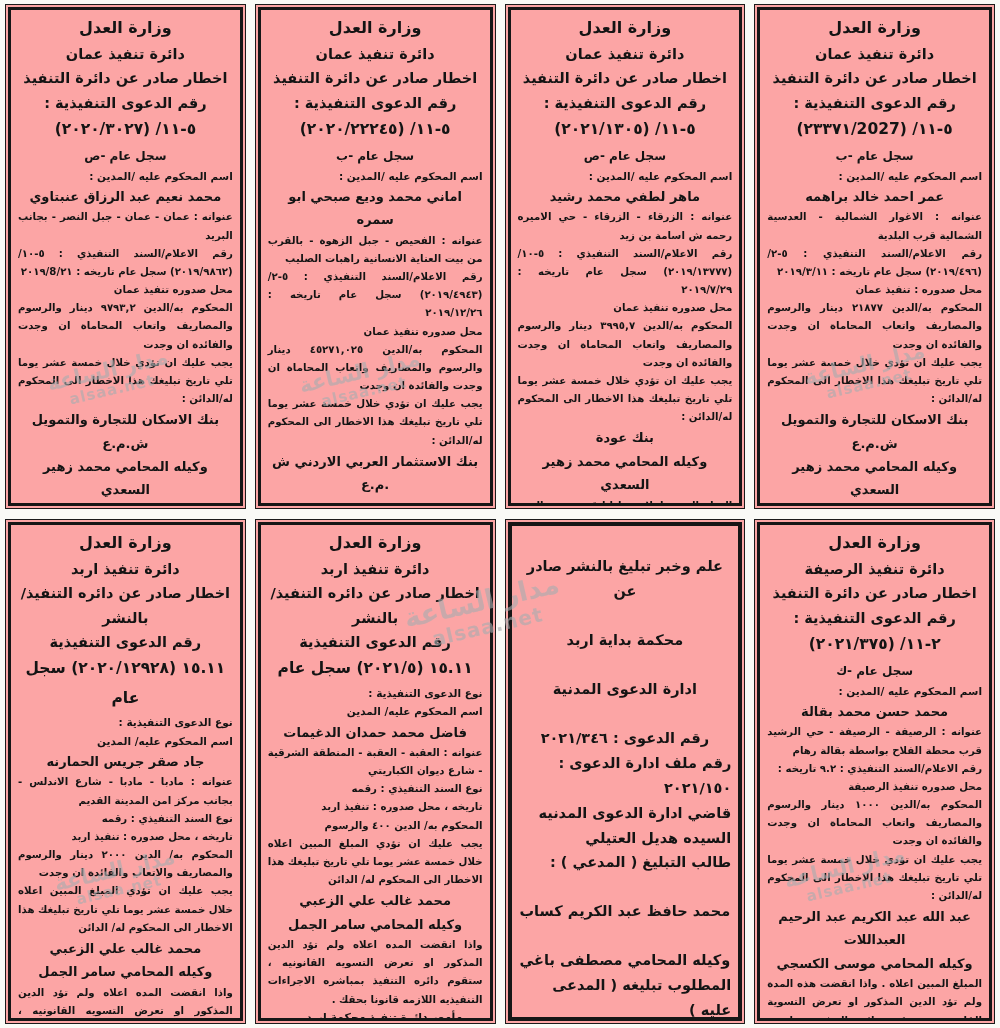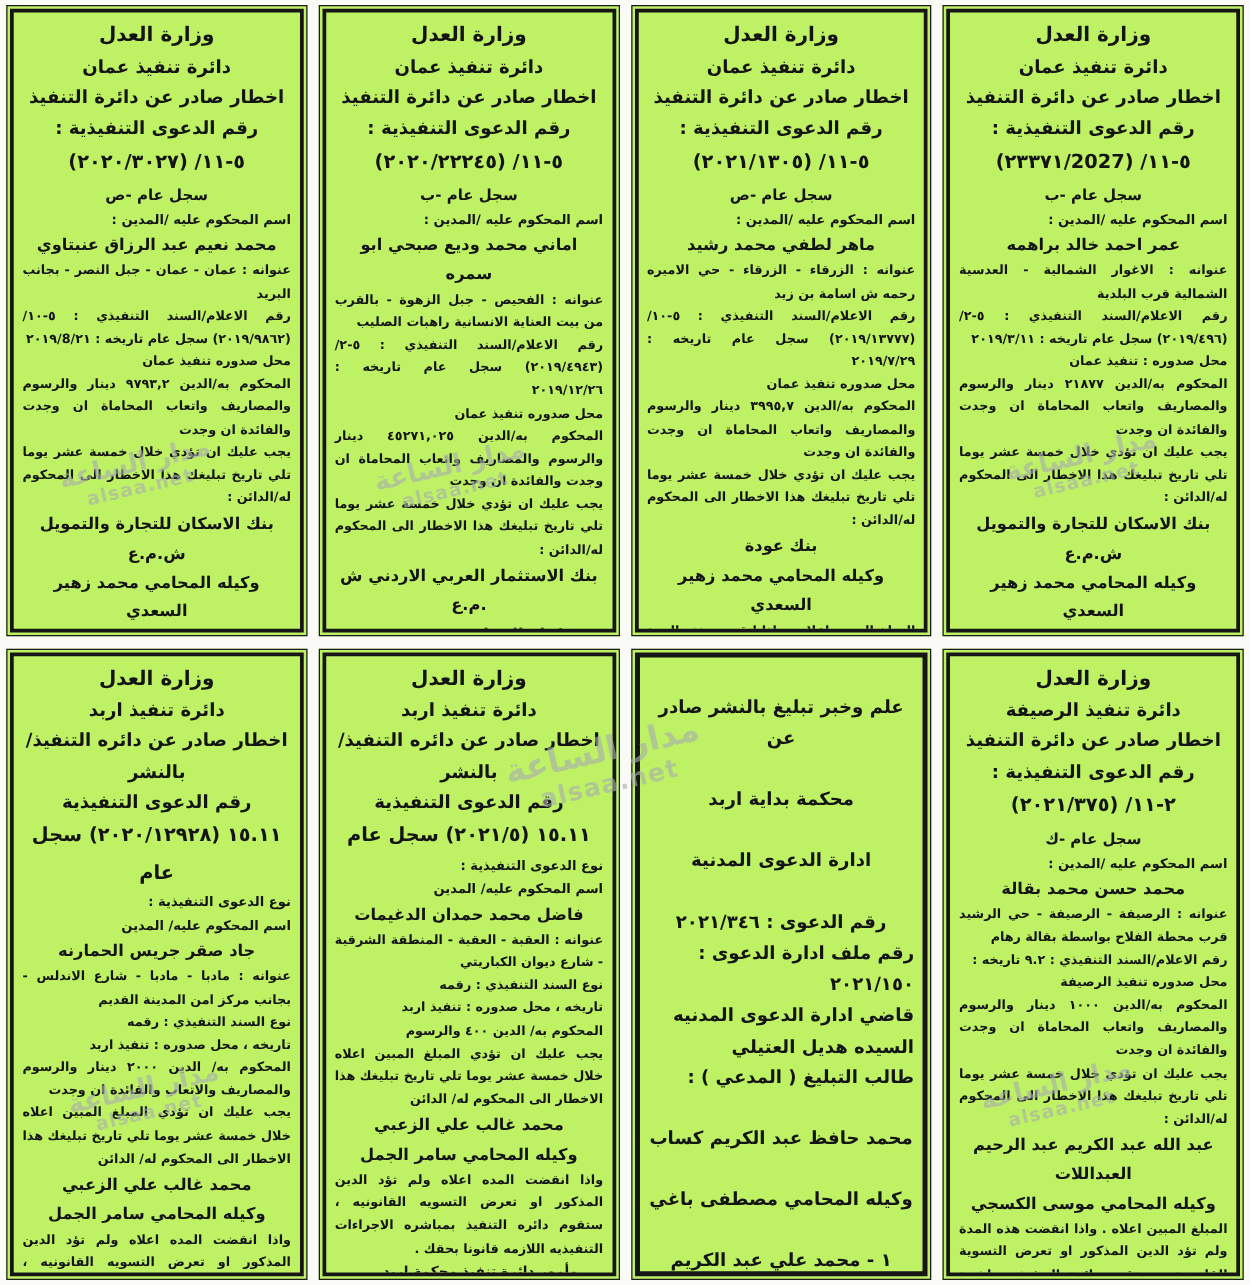--- a/index.html
+++ b/index.html
@@ -17,21 +17,21 @@
   .grid{
     display:grid;
     grid-template-columns:repeat(4,1fr);
     grid-template-rows:505px 505px;
     column-gap:9px;row-gap:10px;
     height:1020px;
   }
   .notice{
     border:1px solid #1b1b1b;
     padding:2px;
-    background:#bef264;
+    background:#fca5a5;
     box-sizing:border-box;
     overflow:hidden;
   }
   .notice-inner{
     border:3px solid #161616;
     box-sizing:border-box;
     height:100%;
     padding:4px 7px 6px 7px;
     overflow:hidden;
     display:flex;
@@ -184,20 +184,21 @@
     <div class="notice-inner">
           <p class="ln ln-b6c">علم وخبر تبليغ بالنشر صادر عن</p>
           <p class="ln ln-b6c">محكمة بداية اربد</p>
           <p class="ln ln-b6c">ادارة الدعوى المدنية</p>
           <p class="ln ln-b6c">رقم الدعوى : ٢٠٢١/٣٤٦</p>
           <p class="ln ln-b6r">رقم ملف ادارة الدعوى : ٢٠٢١/١٥٠</p>
           <p class="ln ln-b6r">قاضي ادارة الدعوى المدنيه السيده هديل العتيلي</p>
           <p class="ln ln-b6r">طالب التبليغ ( المدعي ) :</p>
           <p class="ln ln-b6c">محمد حافظ عبد الكريم كساب</p>
           <p class="ln ln-b6c">وكيله المحامي مصطفى باغي</p>
+          <p class="ln ln-b6r">المطلوب تبليغه ( المدعى عليه )</p>
           <p class="ln ln-b6c">١ - محمد علي عبد الكريم حسين كساب</p>
           <p class="ln ln-b6c">٢ - محمد احمد مطر بني هاني</p>
           <p class="ln ln-b6c">٣ - عبد الرحمن احمد مطر بني هاني</p>
           <p class="ln ln-b6j">نـوع الاوراق المبلغة : لائحة دعـوى وحافظة مستندات</p>
         </div>
   </section>
 
   <section class="notice">
     <div class="notice-inner">
           <p class="ln ln-h1">وزارة العدل</p>

